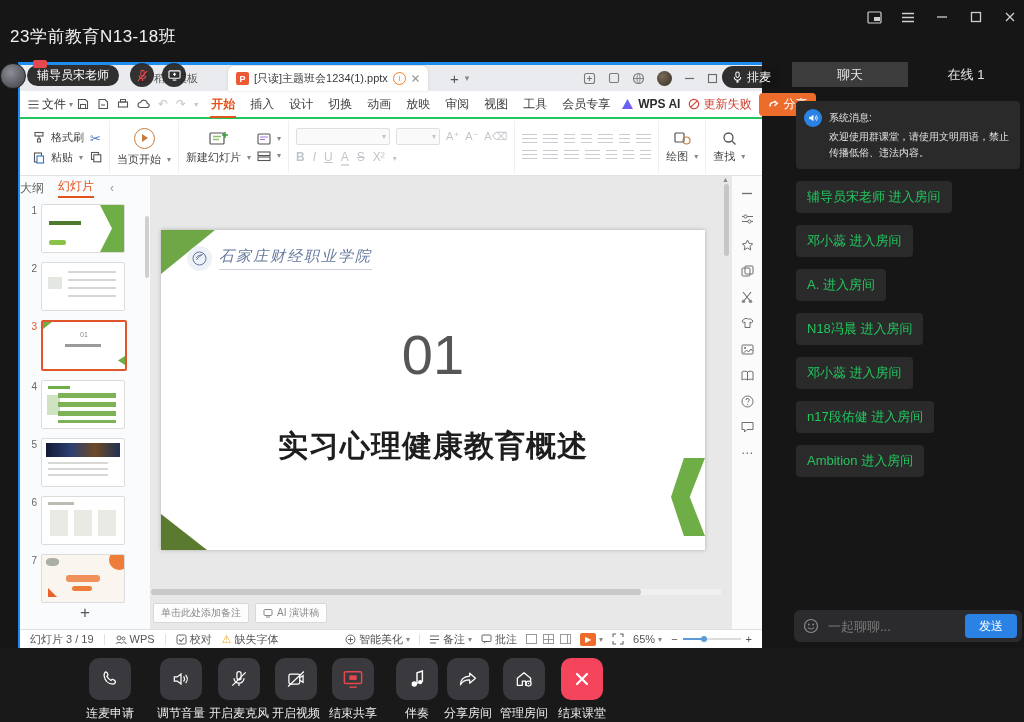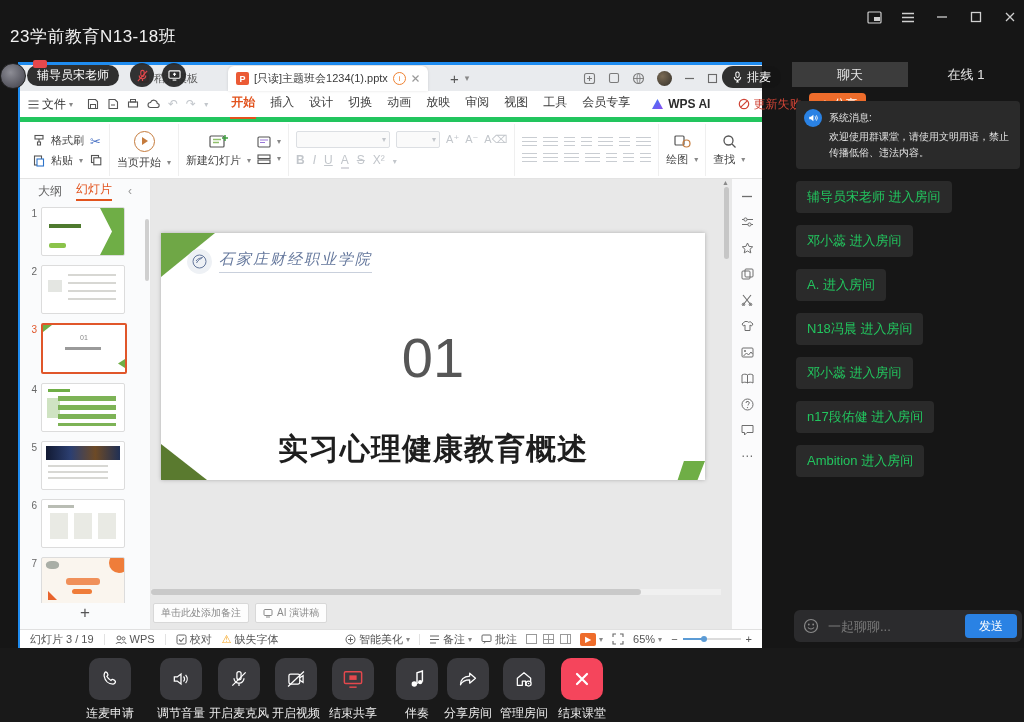--- a/index.html
+++ b/index.html
@@ -23,22 +23,22 @@
            display:flex;align-items:center;gap:5px;padding:0 8px;box-shadow:0 0 3px rgba(0,0,0,.12);}
   .ppt-ico{width:13px;height:13px;background:#eb5a35;border-radius:2px;color:#fff;font-size:9px;font-weight:bold;
            display:flex;align-items:center;justify-content:center;}
   .doc-name{font-size:11px;color:#3a3a3a;}
   .info-dot{width:11px;height:11px;border:1px solid #ef8232;border-radius:50%;color:#ef8232;font-size:8px;
             display:flex;align-items:center;justify-content:center;}
   .tab-extras{position:absolute;left:430px;display:flex;align-items:center;gap:6px;color:#555;}
   .tabbar-right{position:absolute;right:44px;display:flex;align-items:center;gap:12px;}
   .avatar-s{width:15px;height:15px;border-radius:50%;background:radial-gradient(circle at 35% 35%,#7a6a54,#34302a);}
   
-  #wps-menubar{height:26px;background:#fff;border-bottom:5px solid #22c55e;display:flex;
-               padding:0 8px;gap:14px;flex:0 0 auto;white-space:nowrap;}
+  #wps-menubar{height:26px;background:#fff;border-bottom:2px solid #22c55e;display:flex;align-items:center;
+               padding:0 8px;gap:4px;flex:0 0 auto;white-space:nowrap;}
   .menu-file{display:flex;align-items:center;gap:3px;color:#333;}
   .qbar{display:flex;gap:8px;align-items:center;color:#666;}
   .menu-tabs{display:flex;gap:13px;margin-left:8px;}
   .mtab{padding:3px 1px;cursor:pointer;color:#3c3c3c;position:relative;}
   .mtab.active{color:#e2531d;font-weight:bold;}
   .mtab.active::after{content:"";position:absolute;left:0;right:0;bottom:-2px;height:2px;background:#e2531d;}
   .wpsai{display:flex;align-items:center;gap:4px;margin-left:6px;font-weight:bold;color:#2b2b2b;}
   .mb-right{margin-left:auto;display:flex;align-items:center;gap:8px;}
   .upd-fail{display:flex;align-items:center;gap:3px;color:#cf4436;}
   .share-btn{background:#ee6c2b;color:#fff;border-radius:4px;padding:3px 9px;display:flex;gap:4px;align-items:center;cursor:pointer;}
@@ -56,21 +56,21 @@
   .selbox{border:1px solid #dcdfe3;border-radius:2px;height:15px;background:#fafafa;display:flex;align-items:center;
           justify-content:flex-end;padding:0 3px;color:#c2c6cb;}
   .fmtletters{display:flex;gap:8px;align-items:baseline;color:#c2c6cb;font-size:12px;}
   .fmtletters b{font-weight:bold;} .fmtletters .it{font-style:italic;} .fmtletters .un{text-decoration:underline;}
   .parlines{width:15px;height:11px;background:repeating-linear-gradient(#c9cdd2 0 1.5px,transparent 1.5px 4px);}
   .parlines.sm{width:11px;}
   
   #wps-body{flex:1;display:flex;min-height:0;}
   
   #slidepanel{width:130px;background:#fafbfc;border-right:1px solid #e7e7e7;display:flex;flex-direction:column;position:relative;}
-  .sp-head{height:24px;display:flex;align-items:center;gap:14px;justify-content:center;font-size:12px;flex:0 0 auto;}
+  .sp-head{height:24px;display:flex;align-items:center;gap:14px;justify-content:flex-start;font-size:12px;flex:0 0 auto;}
   .sp-tab{color:#666;cursor:pointer;} .sp-tab.active{color:#e2531d;border-bottom:2px solid #e2531d;padding-bottom:1px;}
   .sp-collapse{color:#999;cursor:pointer;margin-left:2px;}
   .thumbs{flex:1;padding:4px 8px 0 6px;display:flex;flex-direction:column;gap:9px;overflow:hidden;}
   .trow{display:flex;gap:4px;}
   .tnum{width:11px;font-size:10px;color:#666;text-align:right;padding-top:1px;}
   .thumb{width:82px;height:47px;background:#fff;border:1px solid #dcdcdc;border-radius:2px;position:relative;overflow:hidden;cursor:pointer;}
   .thumb.sel{border:2px solid #e0562a;}
   .t1 .chev{position:absolute;right:0;top:0;width:30px;height:100%;background:#6fae46;
       clip-path:polygon(100% 0,100% 100%,20% 100%,60% 50%,20% 0);}
   .t1 .bar{position:absolute;left:7px;top:16px;width:32px;height:4px;background:#4e7a2e;}
@@ -97,21 +97,21 @@
   .t7{background:#faf5ee;}
   .t7 .blob1{position:absolute;right:-5px;top:-5px;width:20px;height:20px;border-radius:50%;background:#ef7d3a;}
   .t7 .blob2{position:absolute;left:4px;top:3px;width:13px;height:8px;border-radius:40%;background:#a9aea6;}
   .t7 .pill{position:absolute;left:24px;top:20px;width:34px;height:7px;border-radius:3px;background:#f0905a;}
   .t7 .pill2{position:absolute;left:30px;top:31px;width:20px;height:5px;border-radius:3px;background:#ef7d3a;}
   .t7 .tri{position:absolute;left:6px;bottom:5px;border-bottom:9px solid #e8632c;border-right:9px solid transparent;}
   .sp-plus{flex:0 0 26px;display:flex;align-items:flex-start;justify-content:center;color:#555;font-size:17px;cursor:pointer;}
   .sp-scroll{position:absolute;right:1px;top:40px;width:4px;height:62px;background:#cfcfcf;border-radius:2px;}
   
   #canvas{flex:1;background:#e8e8e8;position:relative;min-width:0;}
-  #slide{position:absolute;left:10px;top:54px;width:544px;height:247px;background:#fff;
+  #slide{position:absolute;left:10px;top:54px;width:544px;height:320px;background:#fff;
          box-shadow:0 0 4px rgba(0,0,0,.25);overflow:hidden;}
   .corner-tl{position:absolute;left:0;top:0;border-top:44px solid #6fa746;border-right:54px solid transparent;}
   .corner-bl{position:absolute;left:0;bottom:0;border-bottom:36px solid #5a7a2f;border-right:46px solid transparent;}
   .chev-right2{position:absolute;right:0;top:228px;width:34px;height:78px;background:#6fae46;
       clip-path:polygon(100% 0,38% 0,0 50%,38% 100%,100% 100%,55% 50%);}
   .slide-logo{position:absolute;left:26px;top:16px;display:flex;align-items:center;gap:7px;}
   .logo-circle{width:25px;height:25px;border-radius:50%;background:#eef1f5;display:flex;align-items:center;justify-content:center;}
   .logo-text{font-family:"DejaVu Serif","Liberation Serif",serif;font-style:italic;color:#64779c;
              font-size:15px;letter-spacing:2px;border-bottom:1px solid #c9d0dc;padding-bottom:3px;}
   .slide-num{position:absolute;left:0;right:0;top:92px;text-align:center;font-size:56px;color:#565656;}

